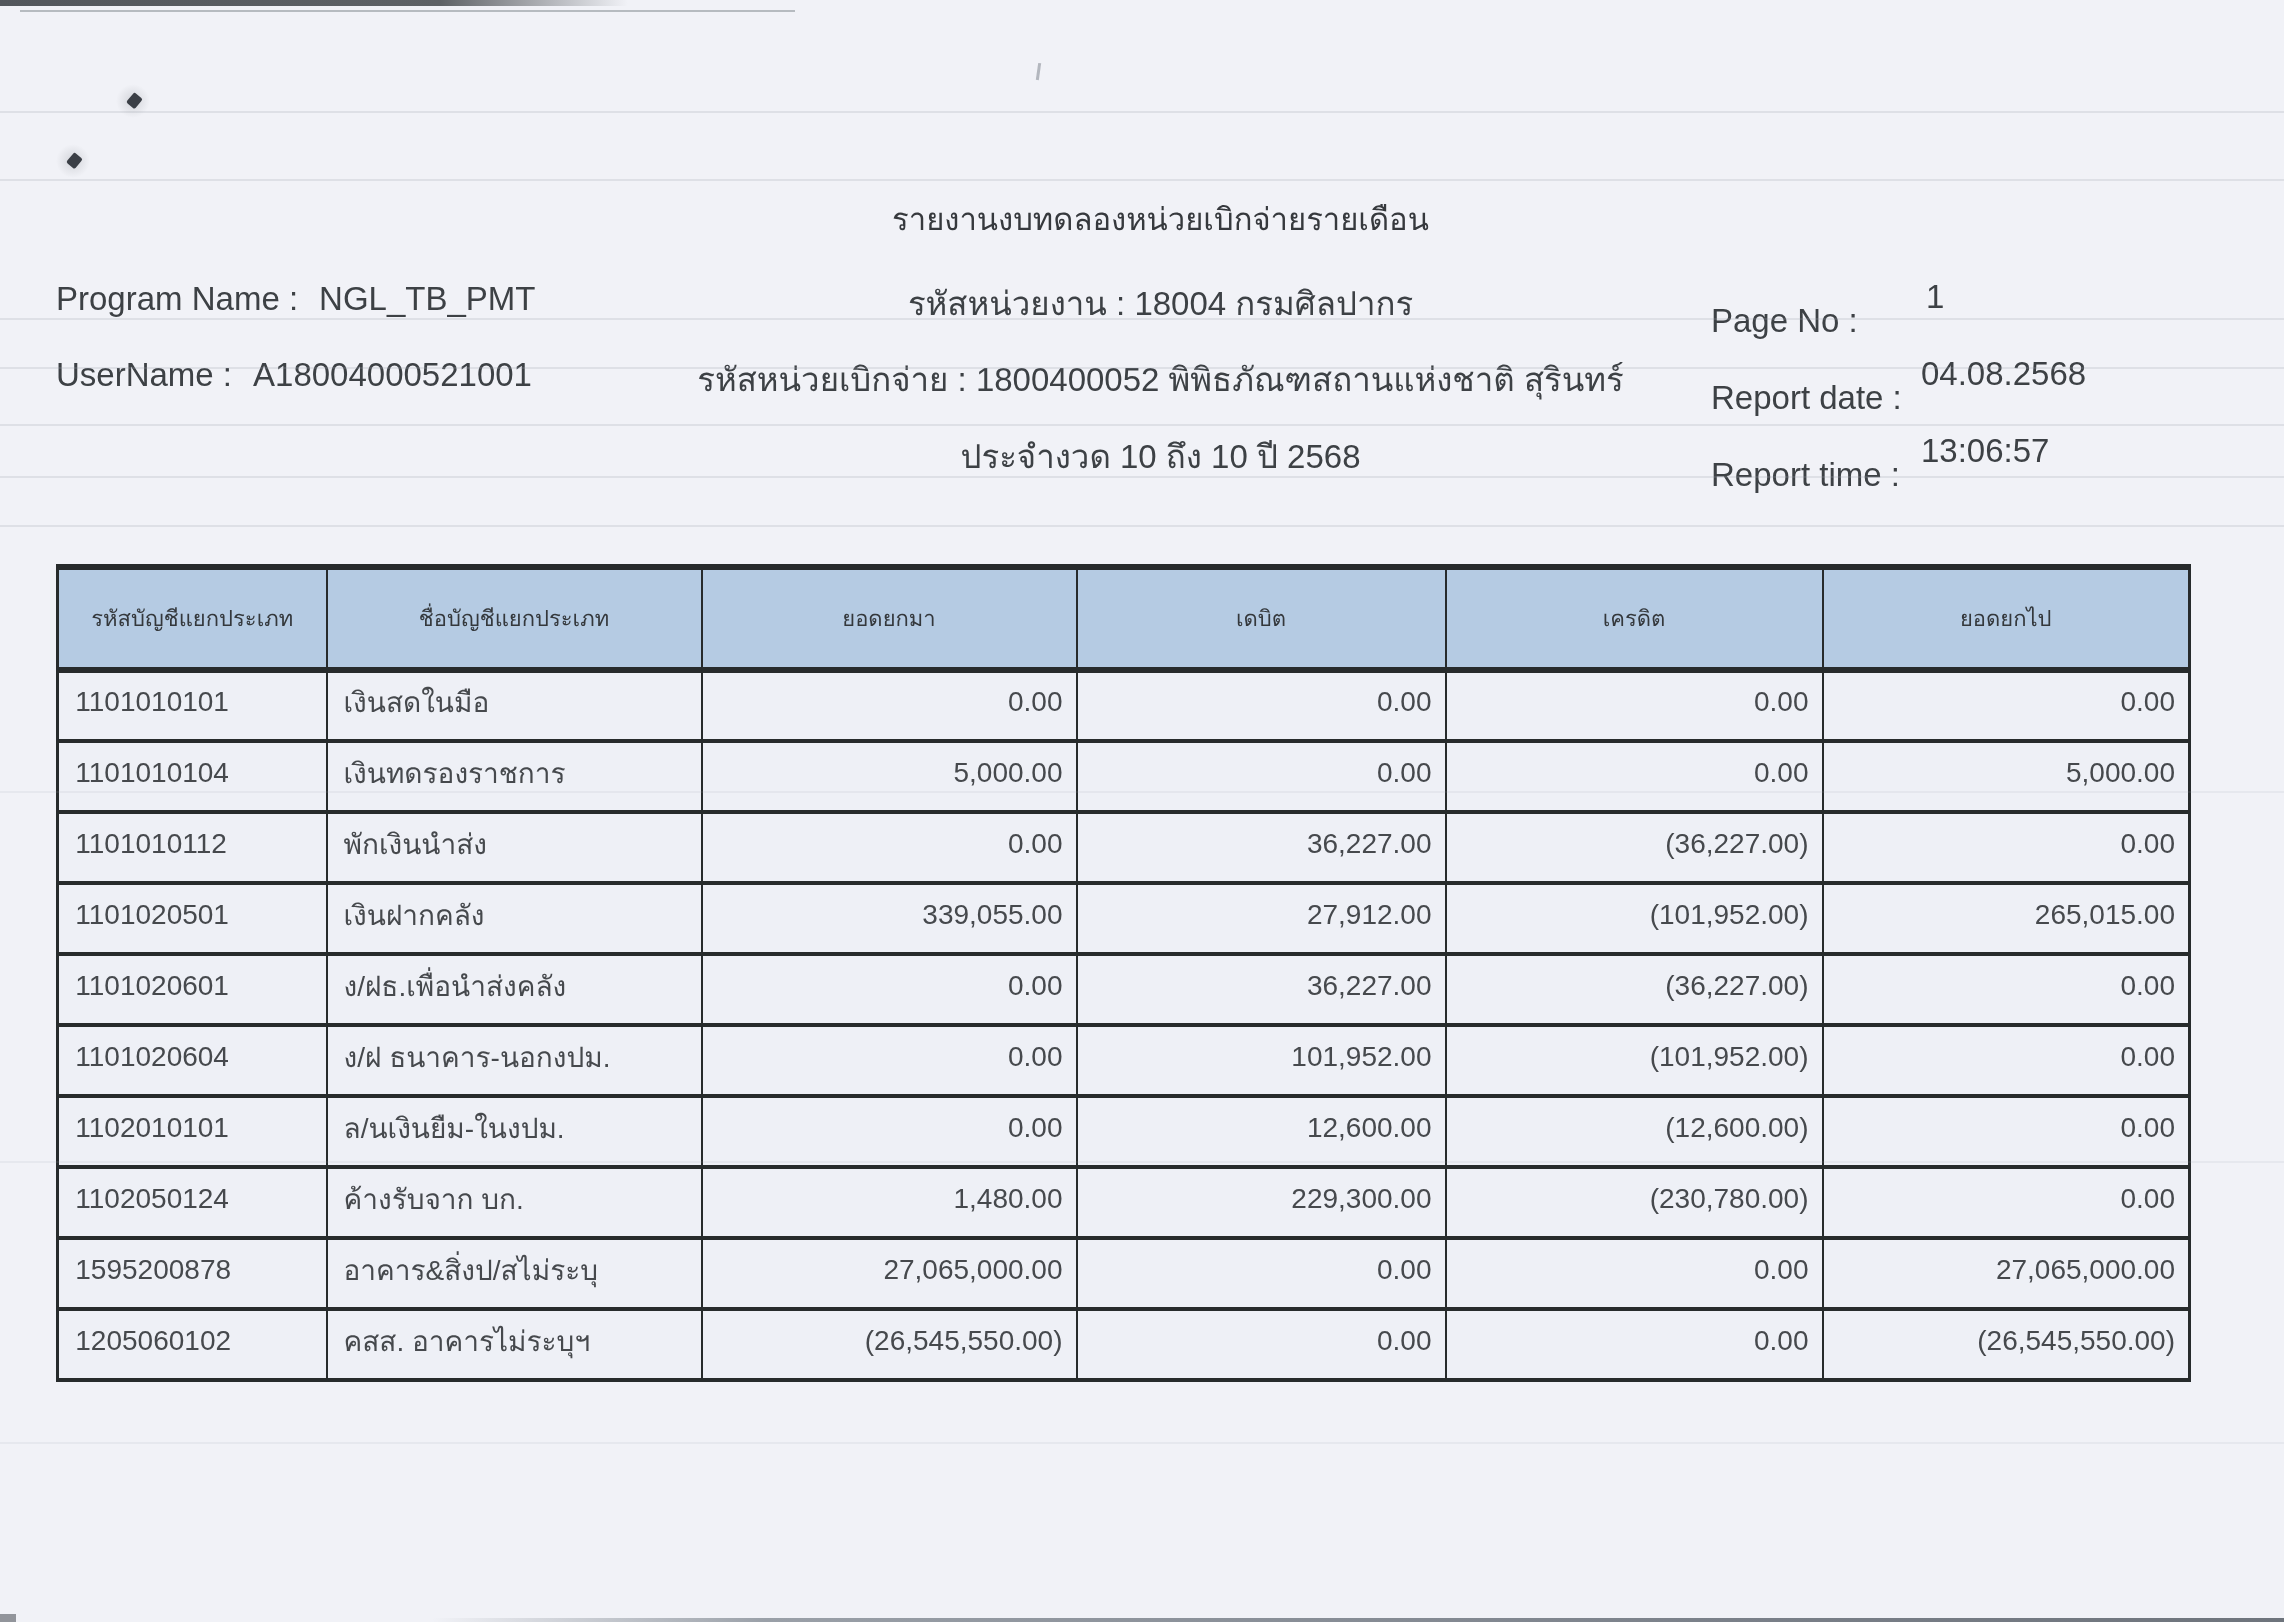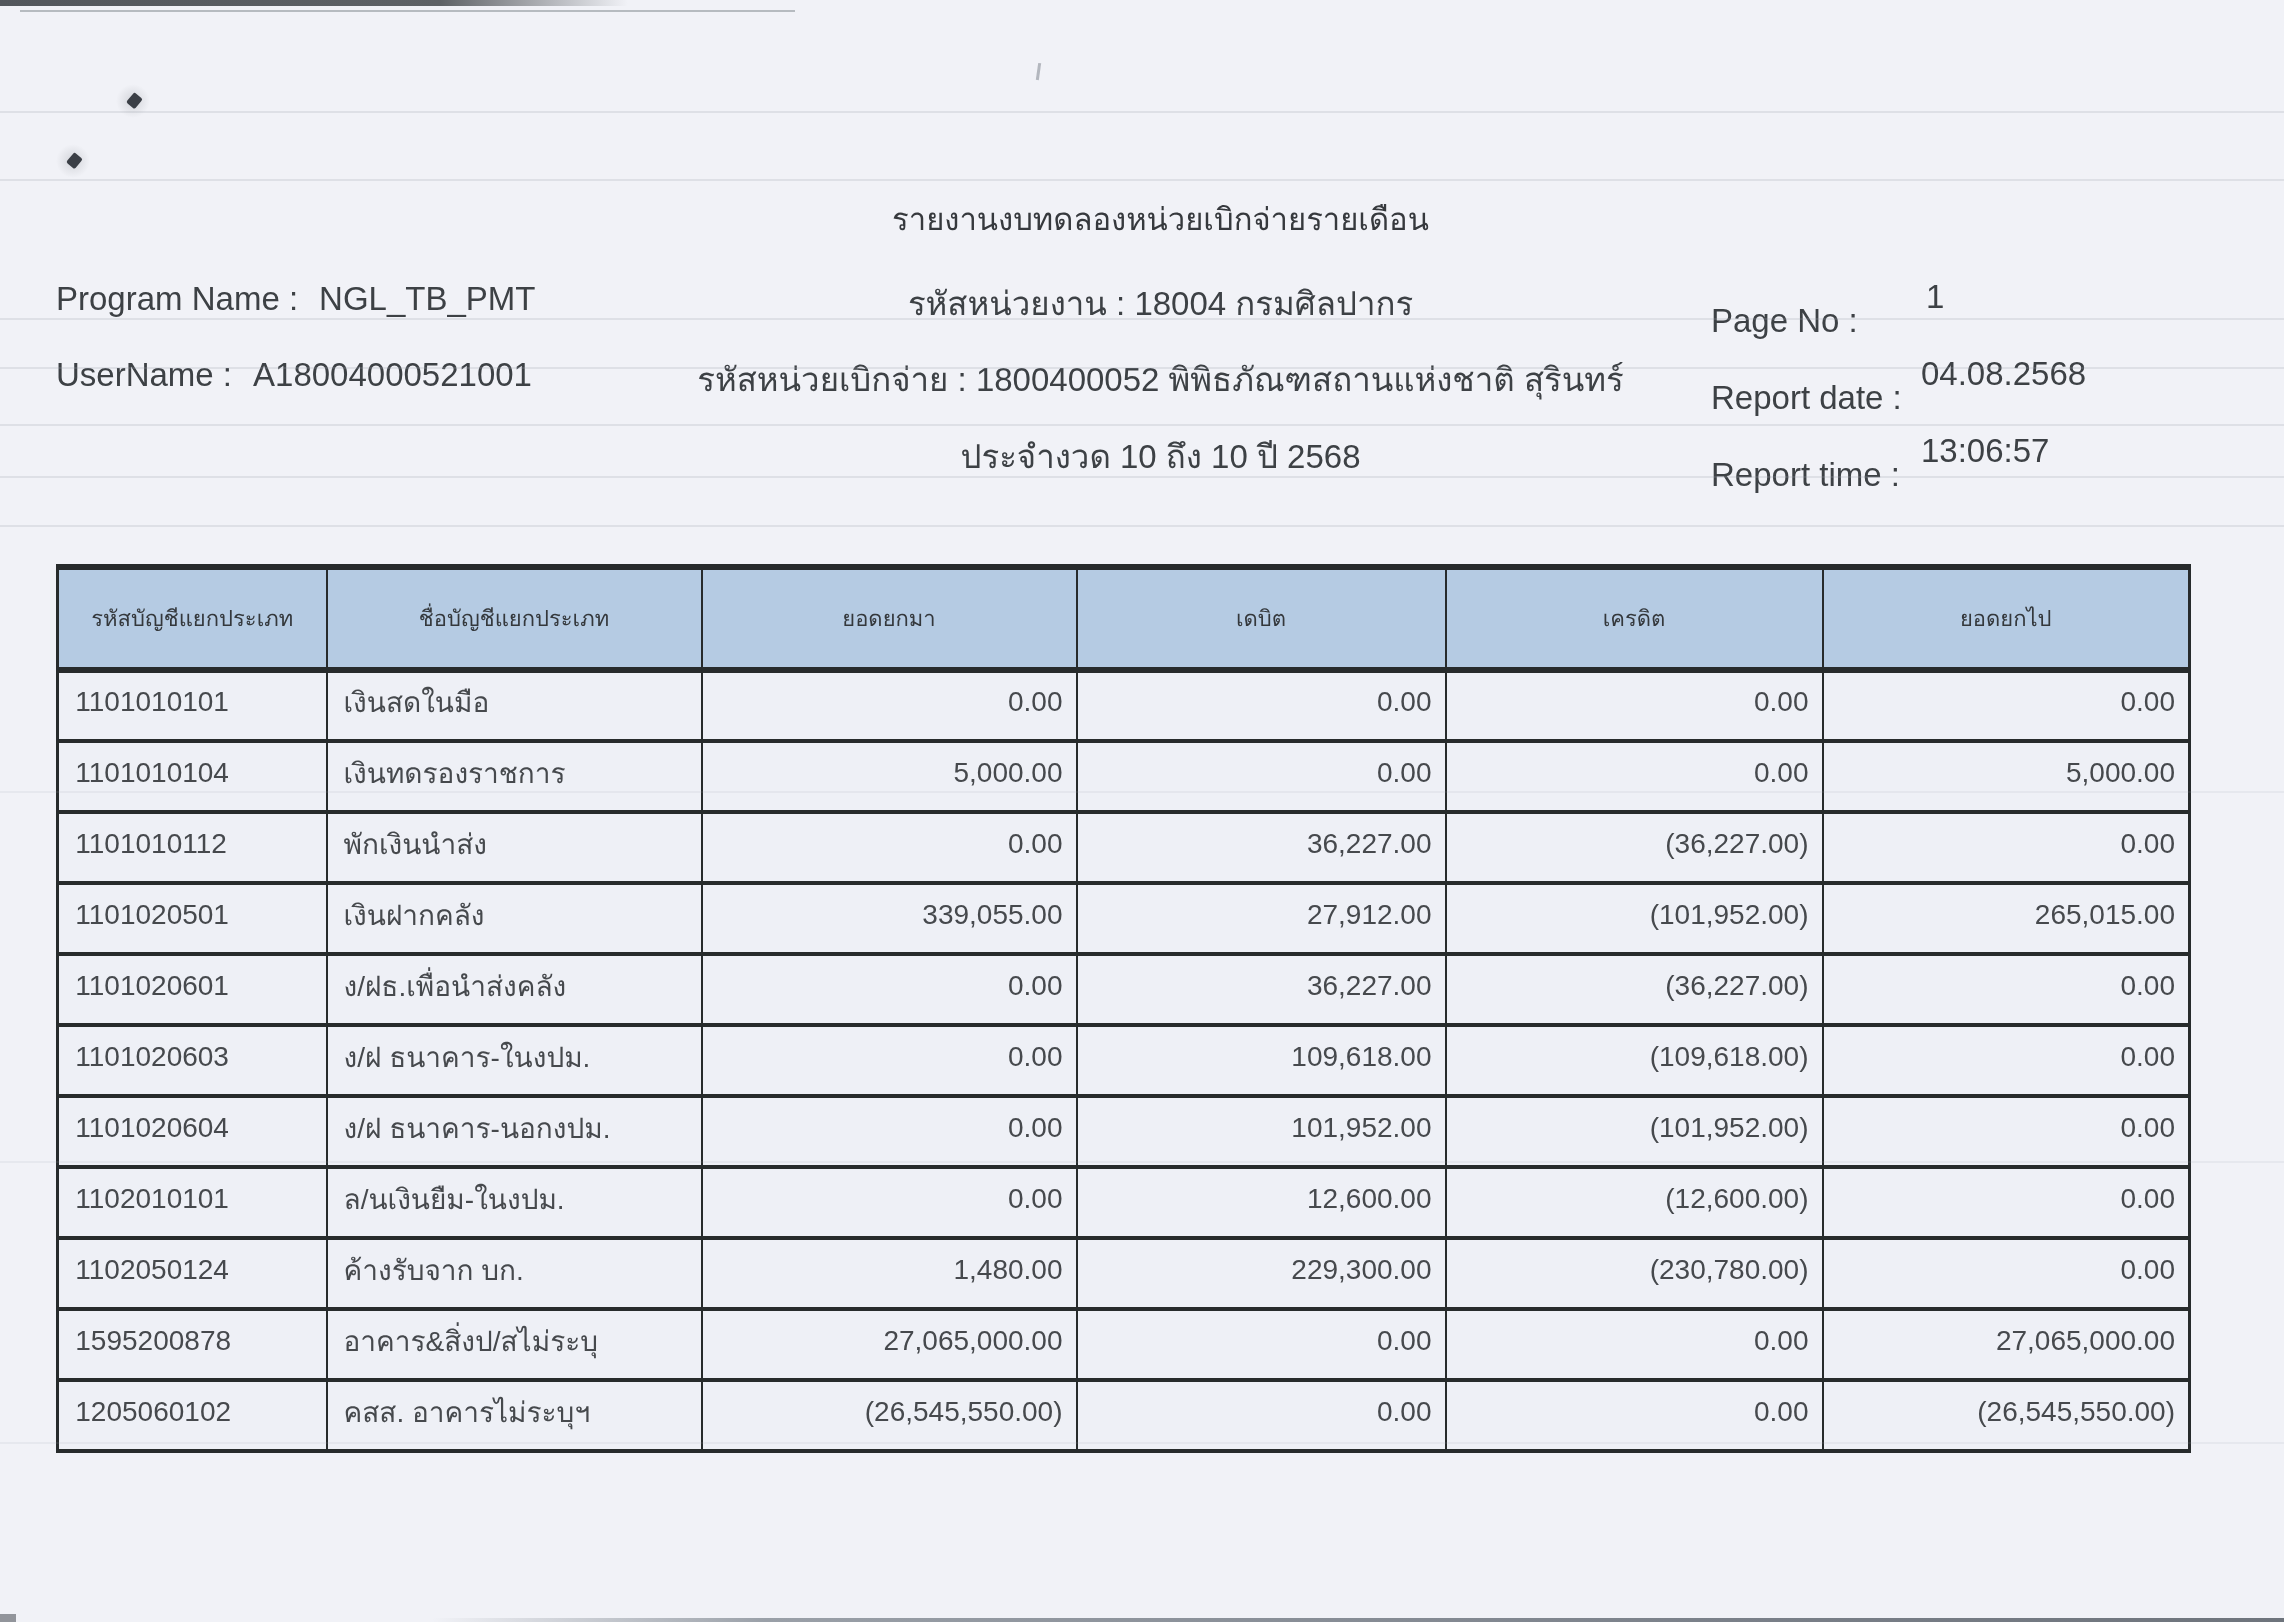--- a/index.html
+++ b/index.html
@@ -150,28 +150,20 @@
   </tr>
       <tr>
     <td class="c-code">1101020601</td>
     <td class="c-name">ง/ฝธ.เพื่อนำส่งคลัง</td>
     <td class="c-num">0.00</td>
     <td class="c-num">36,227.00</td>
     <td class="c-num">(36,227.00)</td>
     <td class="c-num">0.00</td>
   </tr>
       <tr>
-    <td class="c-code">1101020603</td>
-    <td class="c-name">ง/ฝ ธนาคาร-ในงปม.</td>
-    <td class="c-num">0.00</td>
-    <td class="c-num">109,618.00</td>
-    <td class="c-num">(109,618.00)</td>
-    <td class="c-num">0.00</td>
-  </tr>
-      <tr>
     <td class="c-code">1101020604</td>
     <td class="c-name">ง/ฝ ธนาคาร-นอกงปม.</td>
     <td class="c-num">0.00</td>
     <td class="c-num">101,952.00</td>
     <td class="c-num">(101,952.00)</td>
     <td class="c-num">0.00</td>
   </tr>
       <tr>
     <td class="c-code">1102010101</td>
     <td class="c-name">ล/นเงินยืม-ในงปม.</td>

